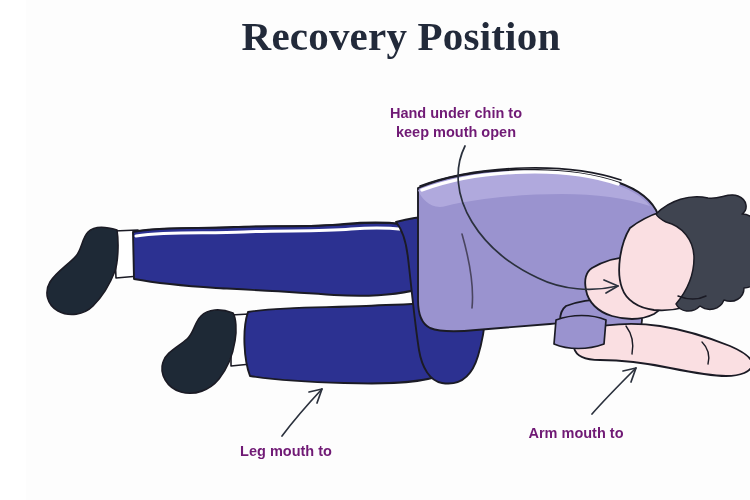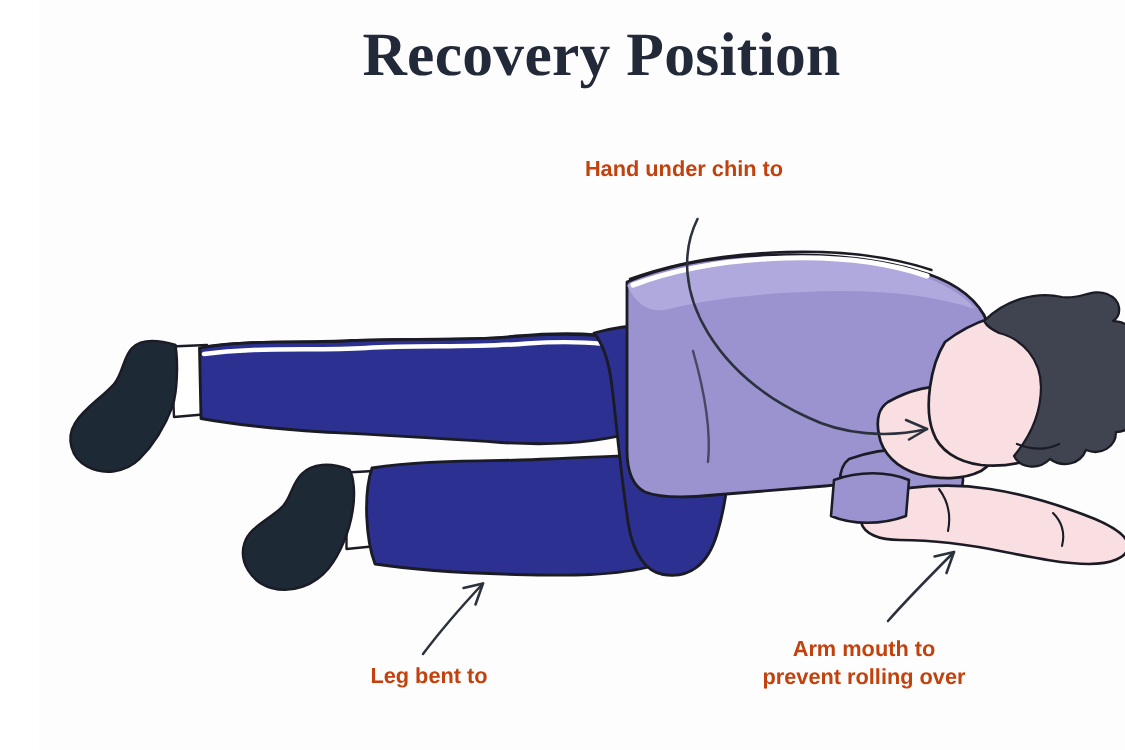--- a/index.html
+++ b/index.html
@@ -40,21 +40,21 @@
     color: #222a3a;
     line-height: 1.1;
   }
   .callout {
     position: absolute;
     text-align: center;
     font-family: "Liberation Sans", sans-serif;
     font-weight: bold;
     font-size: 14.5px;
     line-height: 1.28;
-    color: #c2410c;
+    color: #701a75;
     white-space: nowrap;
   }
   .callout span { display: block; }
   #callout-hand {
     left: 340px;
     top: 104px;
     width: 180px;
   }
   #callout-leg {
     left: 170px;
@@ -225,24 +225,24 @@
 
     <path d="M256 436 C268 420 282 404 296 389" fill="none" stroke="#2b313d" stroke-width="1.7" stroke-linecap="round"></path>
     <path d="M296 389 L291 403 M296 389 L283 392" fill="none" stroke="#2b313d" stroke-width="1.7" stroke-linecap="round"></path>
 
     <path d="M566 414 C580 398 596 382 610 368" fill="none" stroke="#2b313d" stroke-width="1.7" stroke-linecap="round"></path>
     <path d="M610 368 L605 382 M610 368 L597 371" fill="none" stroke="#2b313d" stroke-width="1.7" stroke-linecap="round"></path>
   </svg>
 
   <div class="callout" id="callout-hand">
     <span>Hand under chin to</span>
+    <span>keep mouth open</span>
   </div>
 
   <div class="callout" id="callout-leg">
-    <span>Leg bent to</span>
+    <span>Leg mouth to</span>
   </div>
 
   <div class="callout" id="callout-arm">
     <span>Arm mouth to</span>
-    <span>prevent rolling over</span>
   </div>
 
 </div>
 
 </body></html>

